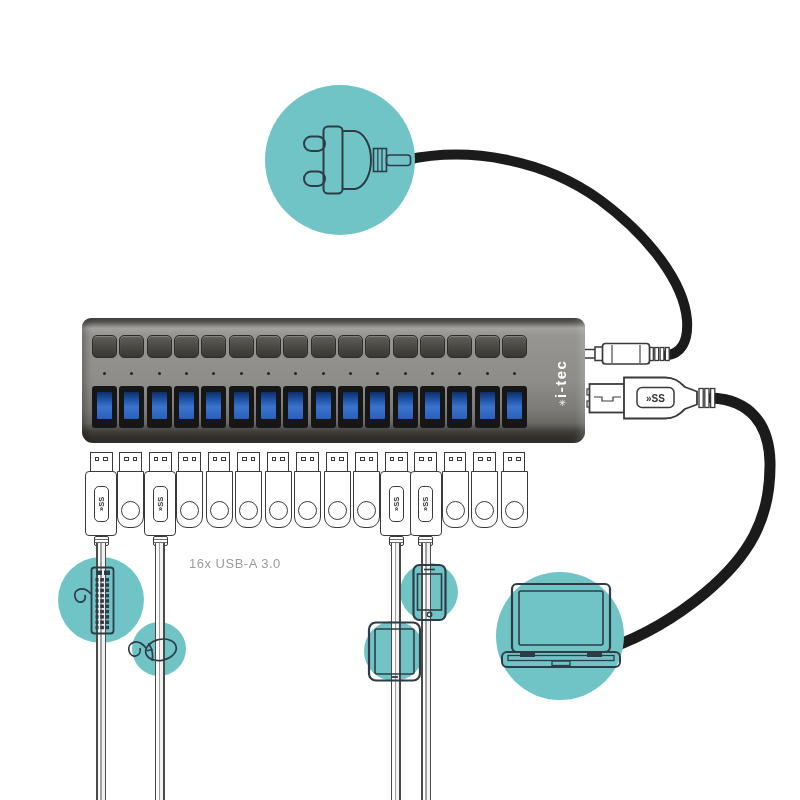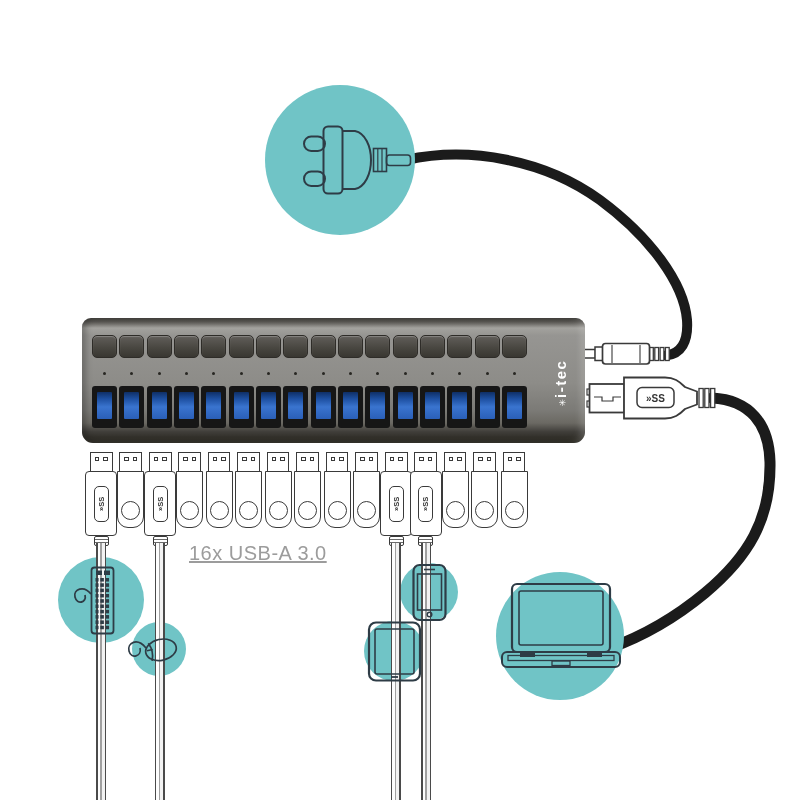--- a/index.html
+++ b/index.html
@@ -33,22 +33,22 @@
   .hub-port{width:25px;height:42px;background:#161616;border-radius:3px;
        display:flex;justify-content:center;padding-top:6px;}
   .tongue{width:15px;height:27px;border-radius:1px;
        background:linear-gradient(180deg,#0f2f66,#1d4fa0 25%,#3a74cf 55%,var(--port-blue,#2a5fb8));}
   .vlogo{position:absolute;right:16px;top:32px;height:48px;color:var(--logo-white,#fff);
        writing-mode:vertical-rl;transform:rotate(180deg);
        font-size:15px;font-weight:bold;letter-spacing:1.5px;}
   .vlogo-star{position:absolute;right:19px;top:80px;color:var(--logo-white,#fff);font-size:9px;}
 
   
-  #caption{position:absolute;left:189px;top:542px;font-size:20px;letter-spacing:.5px;
-       color:var(--text-gray,#9c9c9c);text-decoration:underline;}
+  #caption{position:absolute;left:189px;top:556px;font-size:13px;letter-spacing:.5px;
+       color:var(--text-gray,#9c9c9c);}
 
   
   .plug{position:absolute;top:452px;}
   .shield{margin:0 auto;height:19px;border:1.7px solid var(--c-outline,#3a3a3a);border-bottom:none;
        background:#fff;display:flex;gap:4px;justify-content:center;padding-top:4px;}
   .hole{width:4.5px;height:4px;border:1.2px solid var(--c-outline,#3a3a3a);background:#fff;}
   .pbody{width:32px;height:65px;border:1.8px solid var(--c-outline,#3a3a3a);border-radius:4px;
        background:#fff;display:flex;align-items:center;justify-content:center;}
   .sslogo{width:15px;height:36px;border:1.4px solid var(--c-outline,#3a3a3a);border-radius:5px;
        writing-mode:vertical-rl;transform:rotate(180deg);display:flex;align-items:center;justify-content:center;

